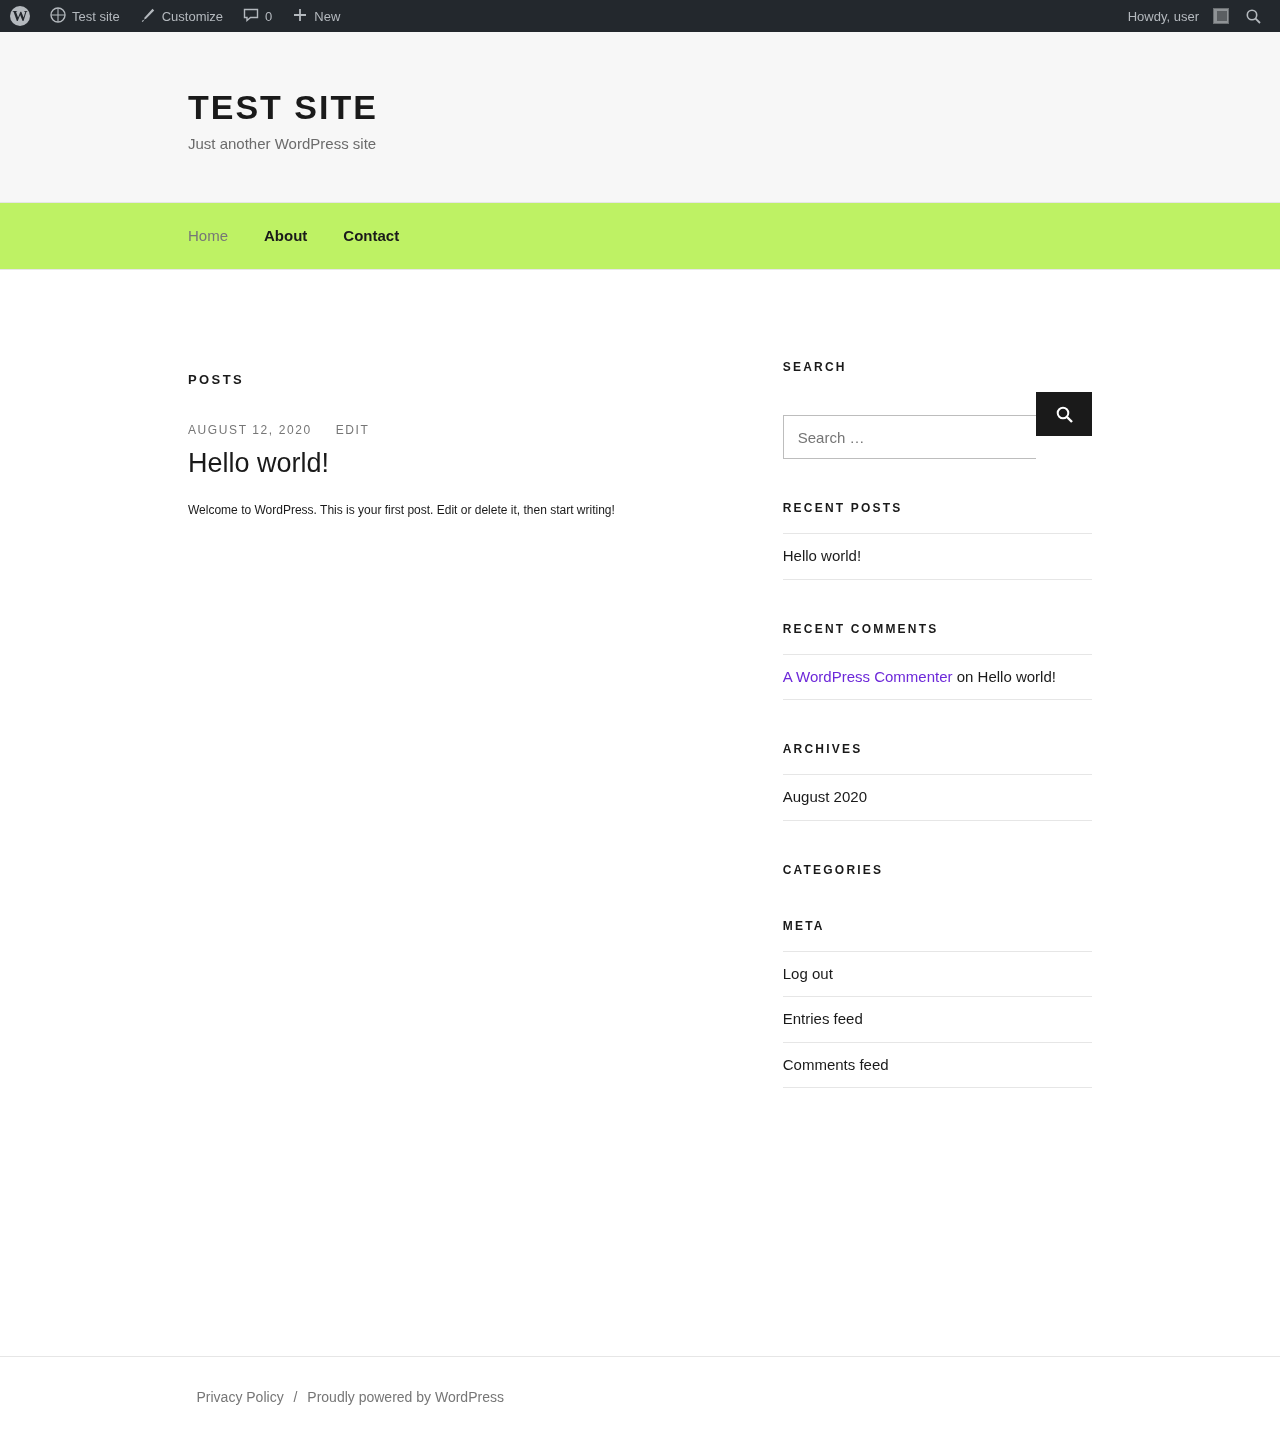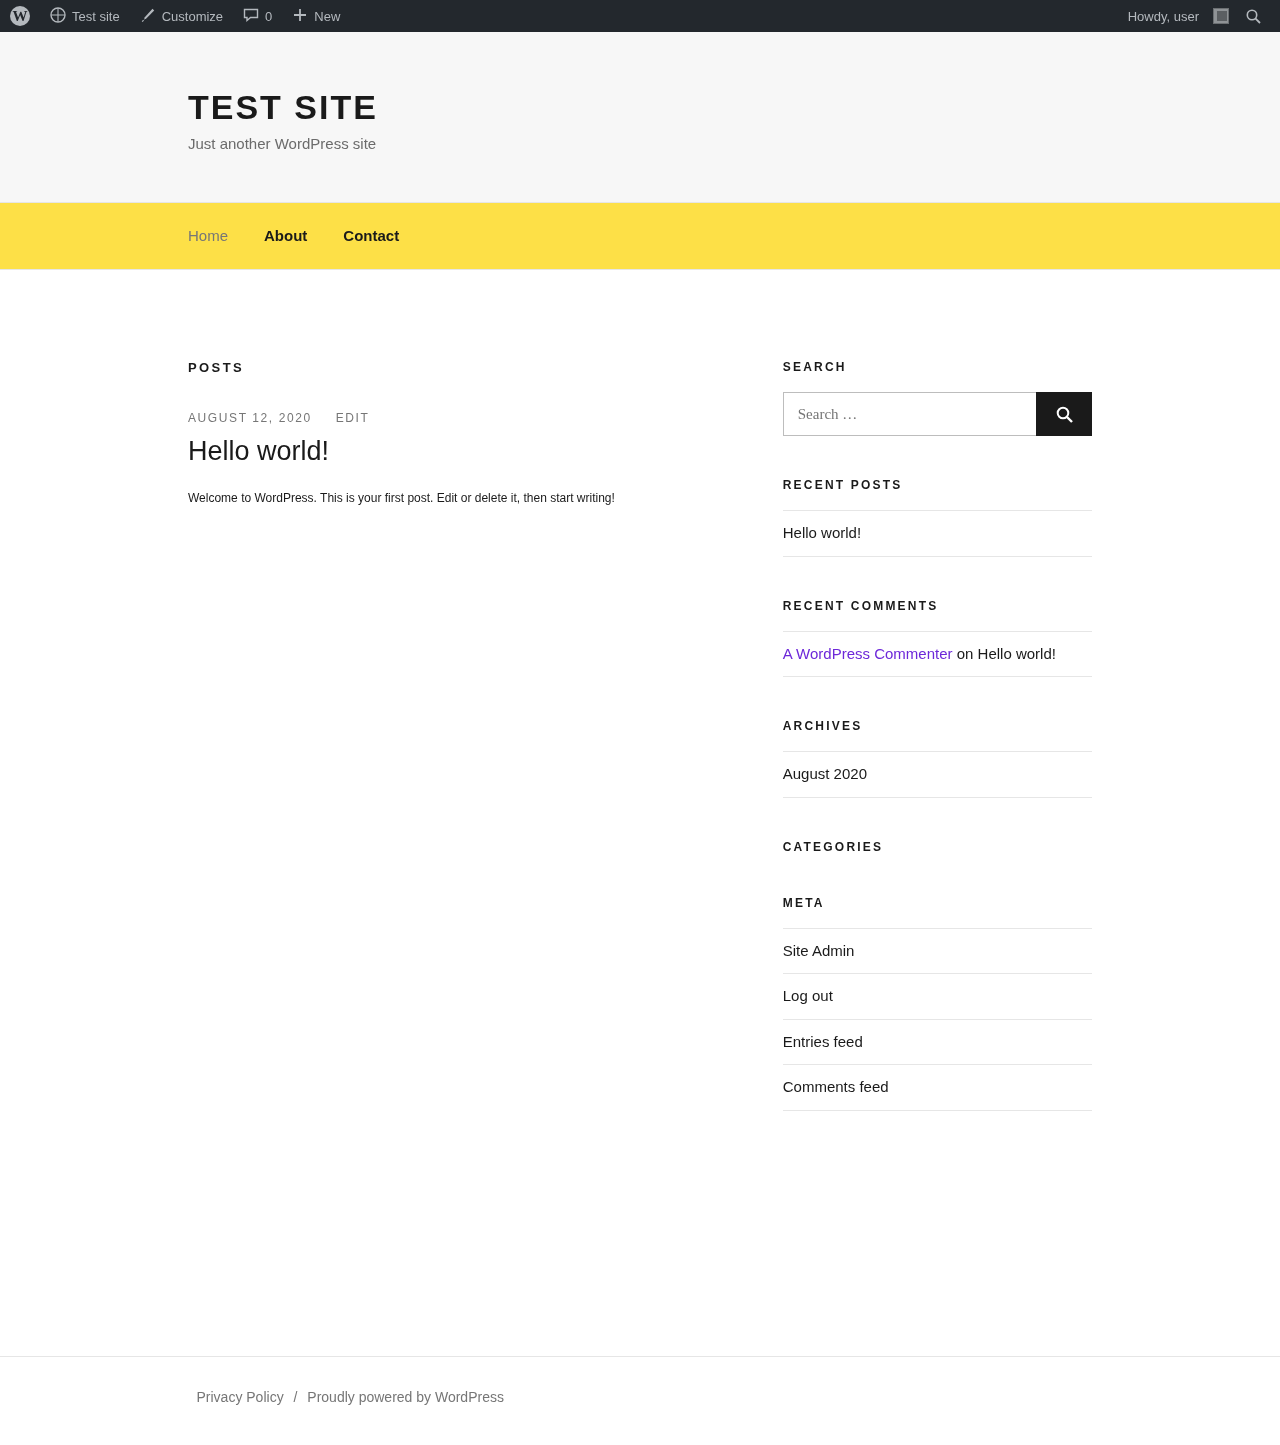--- a/index.html
+++ b/index.html
@@ -82,21 +82,21 @@
   }
   #site-description {
     font-size: 15px;
     color: #6b6b6b;
     margin: 0;
   }
 
   
   #site-nav {
     border-bottom: 1px solid #e6e6e6;
-    background: #fde047;
+    background: #bef264;
   }
   #site-nav ul {
     list-style: none;
     margin: 0;
     padding: 0;
     display: flex;
     align-items: center;
     height: 66px;
   }
   #site-nav li { margin-right: 36px; }
@@ -108,21 +108,21 @@
   }
   #site-nav li.nav-current a { color: #767676; font-weight: normal; }
 
   
   #content-area {
     display: flex;
     gap: 60px;
     padding-top: 90px;
     padding-bottom: 120px;
   }
-  #primary { width: 562px; }
+  #primary { width: 562px; margin-top: 12px; }
   #sidebar { width: 325px; }
 
   .section-heading {
     font-size: 13px;
     letter-spacing: 2.4px;
     font-weight: bold;
     text-transform: uppercase;
     margin: 0 0 36px 0;
   }
   .entry-meta {
@@ -161,23 +161,24 @@
   }
   .search-form { display: flex; }
   .search-form input[type="text"] {
     flex: 1;
     height: 44px;
     border: 1px solid #bdbdbd;
     border-right: none;
     padding: 0 14px;
     font-size: 15px;
     color: #555;
-    font-family: Liberation Serif, serif;
+    font-family: Liberation Sans, sans-serif;
     background: #fff;
     outline: none;
+    margin-top: 23px;
   }
   .search-submit {
     width: 56px;
     height: 44px;
     background: #1a1a1a;
     border: 1px solid #1a1a1a;
     color: #fff;
     cursor: pointer;
     display: flex;
     align-items: center;
@@ -358,23 +359,20 @@
     </section>
 
     <section class="widget">
       <h2 class="widget-title">Categories</h2>
     </section>
 
     <section class="widget">
       <h2 class="widget-title">Meta</h2>
       <ul>
         <li>
-          <a href="#">Site Admin</a>
-        </li>
-        <li>
           <a href="#">Log out</a>
         </li>
         <li>
           <a href="#">Entries feed</a>
         </li>
         <li>
           <a href="#">Comments feed</a>
         </li>
       </ul>
     </section>

